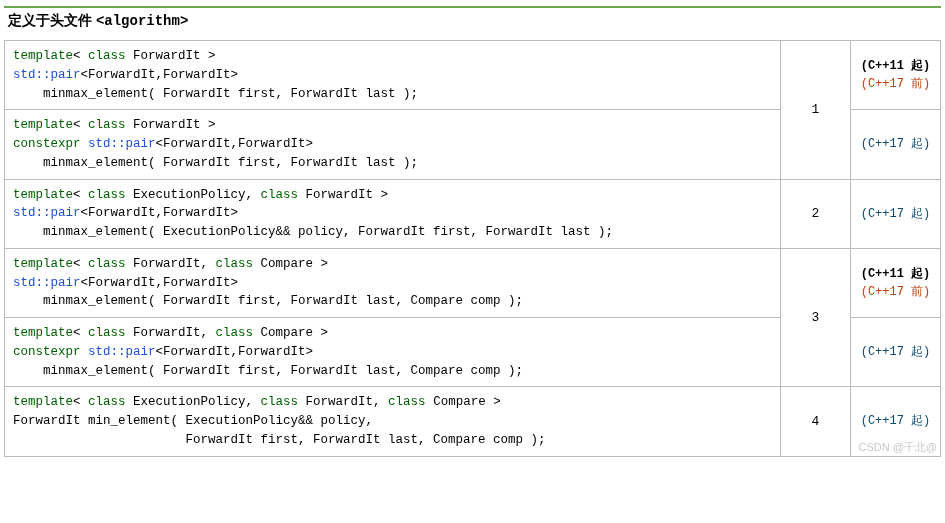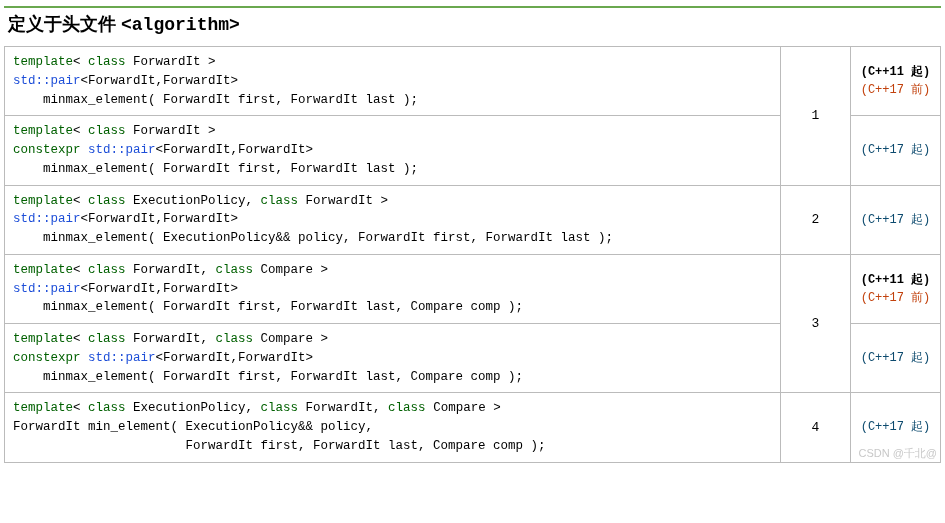--- a/index.html
+++ b/index.html
@@ -7,21 +7,21 @@
     font-family: "Microsoft YaHei", Arial, sans-serif;
     font-size: 12.5px;
     color: #000;
     background: #fff;
     width: 945px;
     padding: 6px 4px 2px 4px;
     position: relative;
   }
   .header {
     font-weight: bold;
-    font-size: 18px;
+    font-size: 14px;
     padding: 4px 2px 10px 4px;
     border-top: 2px solid #6aa84f;
   }
   .header .mono { font-family: Consolas, "Courier New", monospace; font-weight: bold; }
   table {
     border-collapse: collapse;
     width: 100%;
     table-layout: fixed;
   }
   td {

